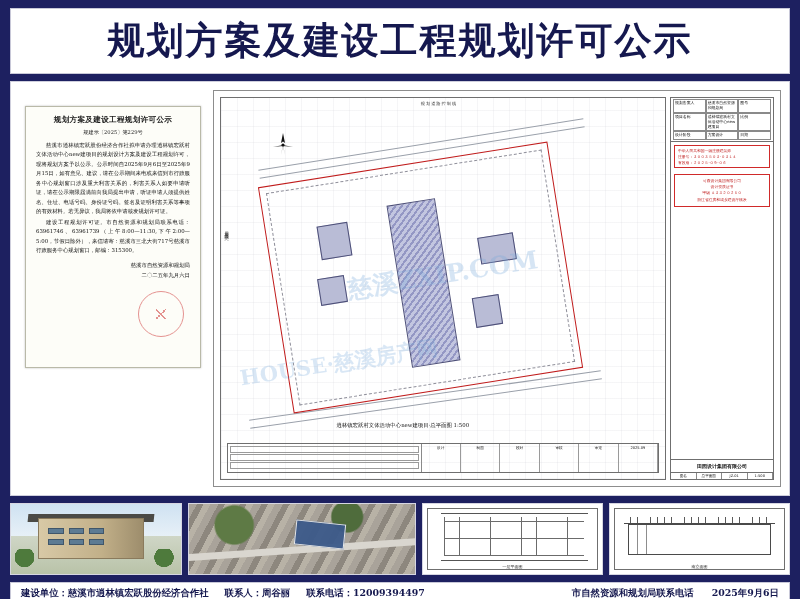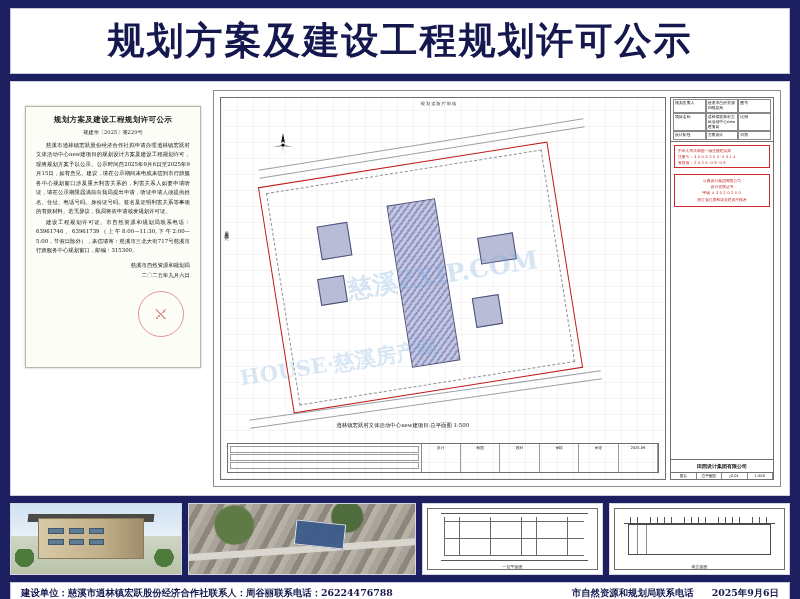--- a/index.html
+++ b/index.html
@@ -407,21 +407,21 @@
     background:#ffffff;
     border:1px solid #c8c8d8;
     display:flex; align-items:center;
     padding:0 10px;
     font-family:"DejaVu Serif", serif;
     font-size:9.4px;
     font-weight:bold;
     color:#15184f;
     white-space:nowrap;
   }
-  .footer .f-left { display:flex; align-items:center; }
+  .footer .f-left { display:flex; gap:16px; align-items:center; }
   .footer .f-right { margin-left:auto; display:flex; gap:18px; align-items:center; }
 </style>
 </head>
 <body>
 
 <div class="board">
 
   <div class="title-banner">
     <div class="title-text">规划方案及建设工程规划许可公示</div>
   </div>
@@ -581,21 +581,21 @@
         <div class="elev-cap">南立面图</div>
       </div>
     </div>
 
   </div>
 
   <div class="footer">
     <div class="f-left">
       <span>建设单位：慈溪市逍林镇宏跃股份经济合作社</span>
       <span>联系人：周谷丽</span>
-      <span>联系电话：26224476788</span>
+      <span>联系电话：12009394497</span>
     </div>
     <div class="f-right">
       <span>市自然资源和规划局联系电话</span>
       <span>2025年9月6日</span>
     </div>
   </div>
 
 </div>
 
 </body></html>

